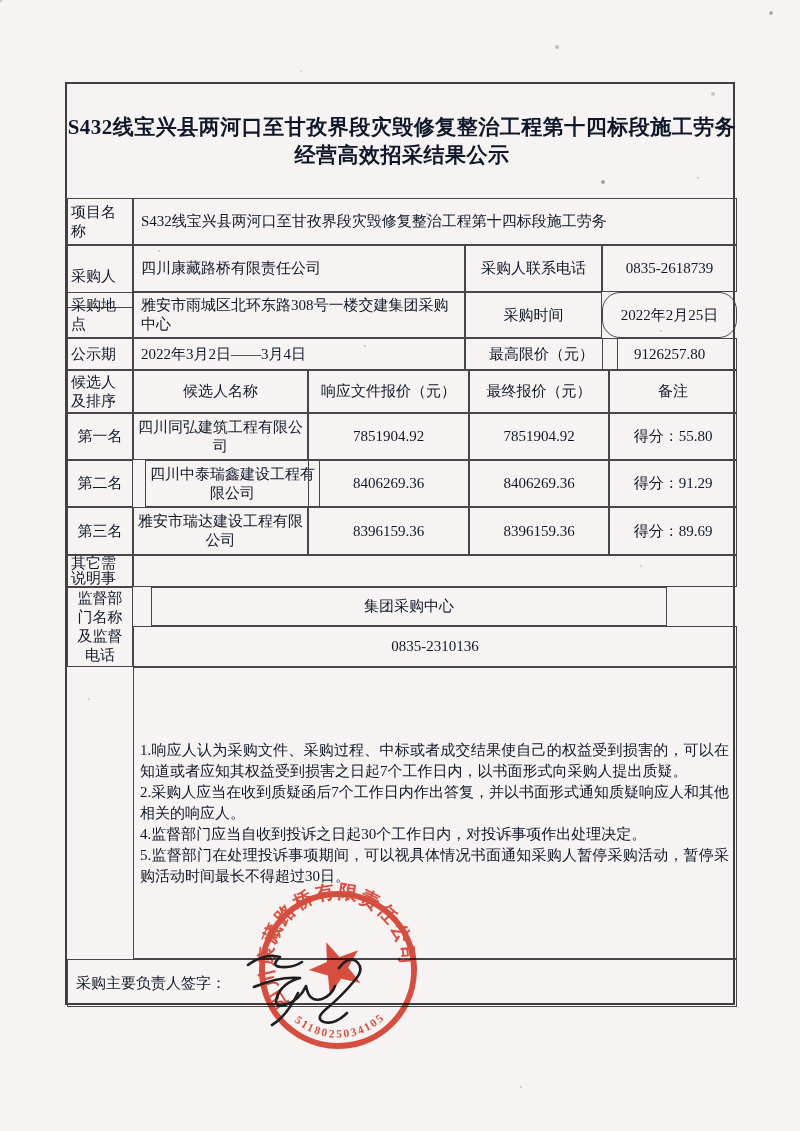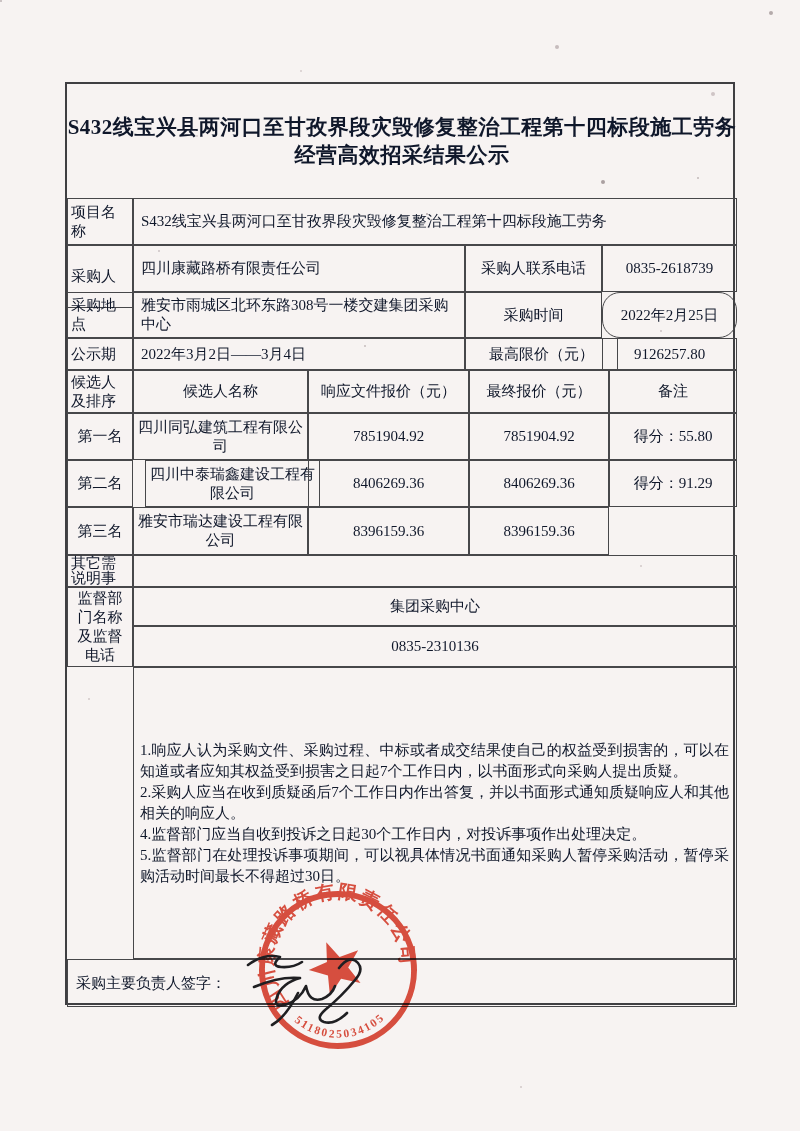--- a/index.html
+++ b/index.html
@@ -108,26 +108,27 @@
     <div class="cell ctr" style="left:0;top:376px;width:66px;height:47px;">第二名</div>
     <div class="cell ctr" style="left:66px;top:376px;width:175px;height:47px;margin-left:12px;">四川中泰瑞鑫建设工程有限公司</div>
     <div class="cell ctr" style="left:241px;top:376px;width:161px;height:47px;">8406269.36</div>
     <div class="cell ctr" style="left:402px;top:376px;width:140px;height:47px;">8406269.36</div>
     <div class="cell ctr" style="left:542px;top:376px;width:128px;height:47px;">得分：91.29</div>
 
     <div class="cell ctr" style="left:0;top:423px;width:66px;height:48px;">第三名</div>
     <div class="cell ctr" style="left:66px;top:423px;width:175px;height:48px;">雅安市瑞达建设工程有限公司</div>
     <div class="cell ctr" style="left:241px;top:423px;width:161px;height:48px;">8396159.36</div>
     <div class="cell ctr" style="left:402px;top:423px;width:140px;height:48px;">8396159.36</div>
+    <div class="cell ctr" style="left:542px;top:423px;width:128px;height:48px;">得分：89.69</div>
 
     <div class="cell lbl" style="left:0;top:471px;width:66px;height:32px;line-height:15px;">其它需说明事</div>
     <div class="cell lft" style="left:66px;top:471px;width:604px;height:32px;"></div>
 
     <div class="cell lbl ctr" style="left:0;top:503px;width:66px;height:80px;">监督部门名称及监督电话</div>
-    <div class="cell ctr" style="left:66px;top:503px;width:604px;height:39px;">集团采购中心</div>
+    <div class="cell ctr" style="left:84px;top:503px;width:516px;height:39px;">集团采购中心</div>
     <div class="cell ctr" style="left:66px;top:542px;width:604px;height:41px;">0835-2310136</div>
 
     <div class="cell obj-body" style="left:66px;top:583px;width:604px;height:292px;">
       <div class="obj-item">1.响应人认为采购文件、采购过程、中标或者成交结果使自己的权益受到损害的，可以在知道或者应知其权益受到损害之日起7个工作日内，以书面形式向采购人提出质疑。</div>
       <div class="obj-item">2.采购人应当在收到质疑函后7个工作日内作出答复，并以书面形式通知质疑响应人和其他相关的响应人。</div>
       <div class="obj-item">4.监督部门应当自收到投诉之日起30个工作日内，对投诉事项作出处理决定。</div>
       <div class="obj-item">5.监督部门在处理投诉事项期间，可以视具体情况书面通知采购人暂停采购活动，暂停采购活动时间最长不得超过30日。</div>
     </div>
 
     <div class="cell sig-row" style="left:0;top:875px;width:670px;height:48px;">

